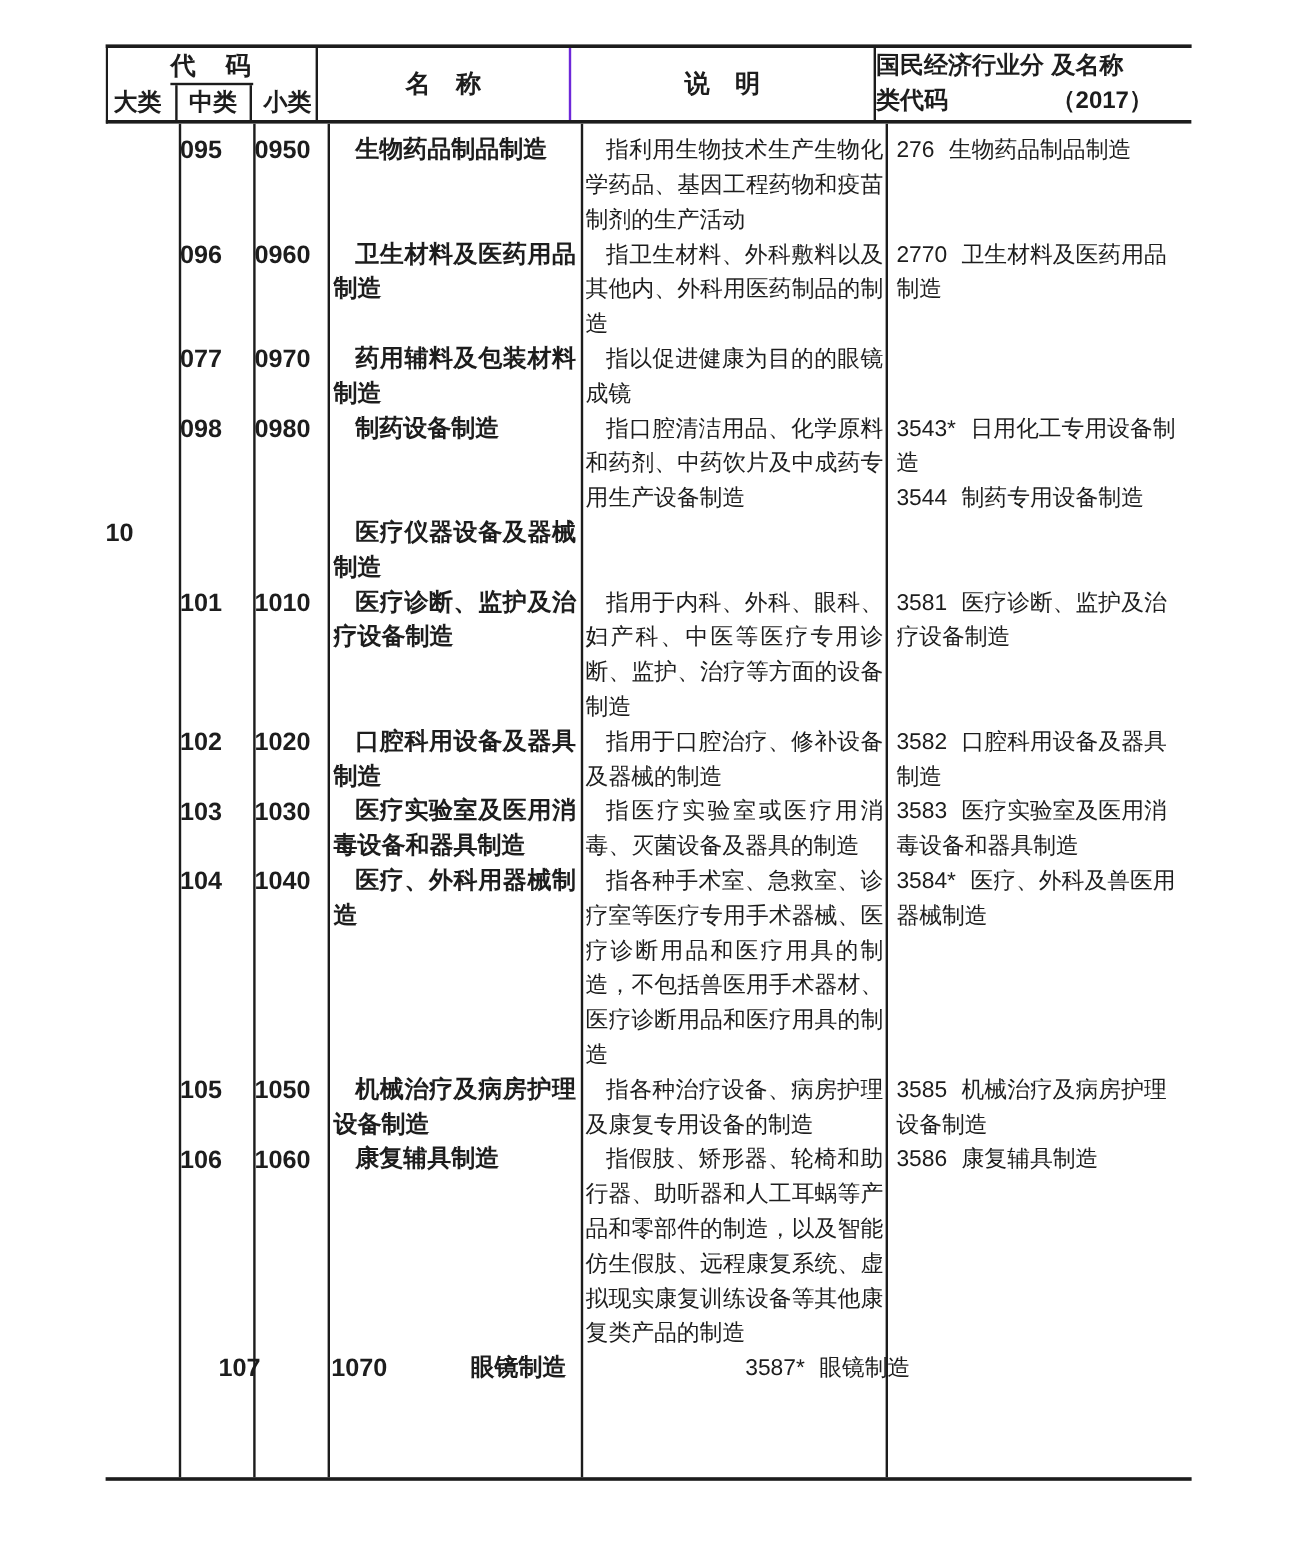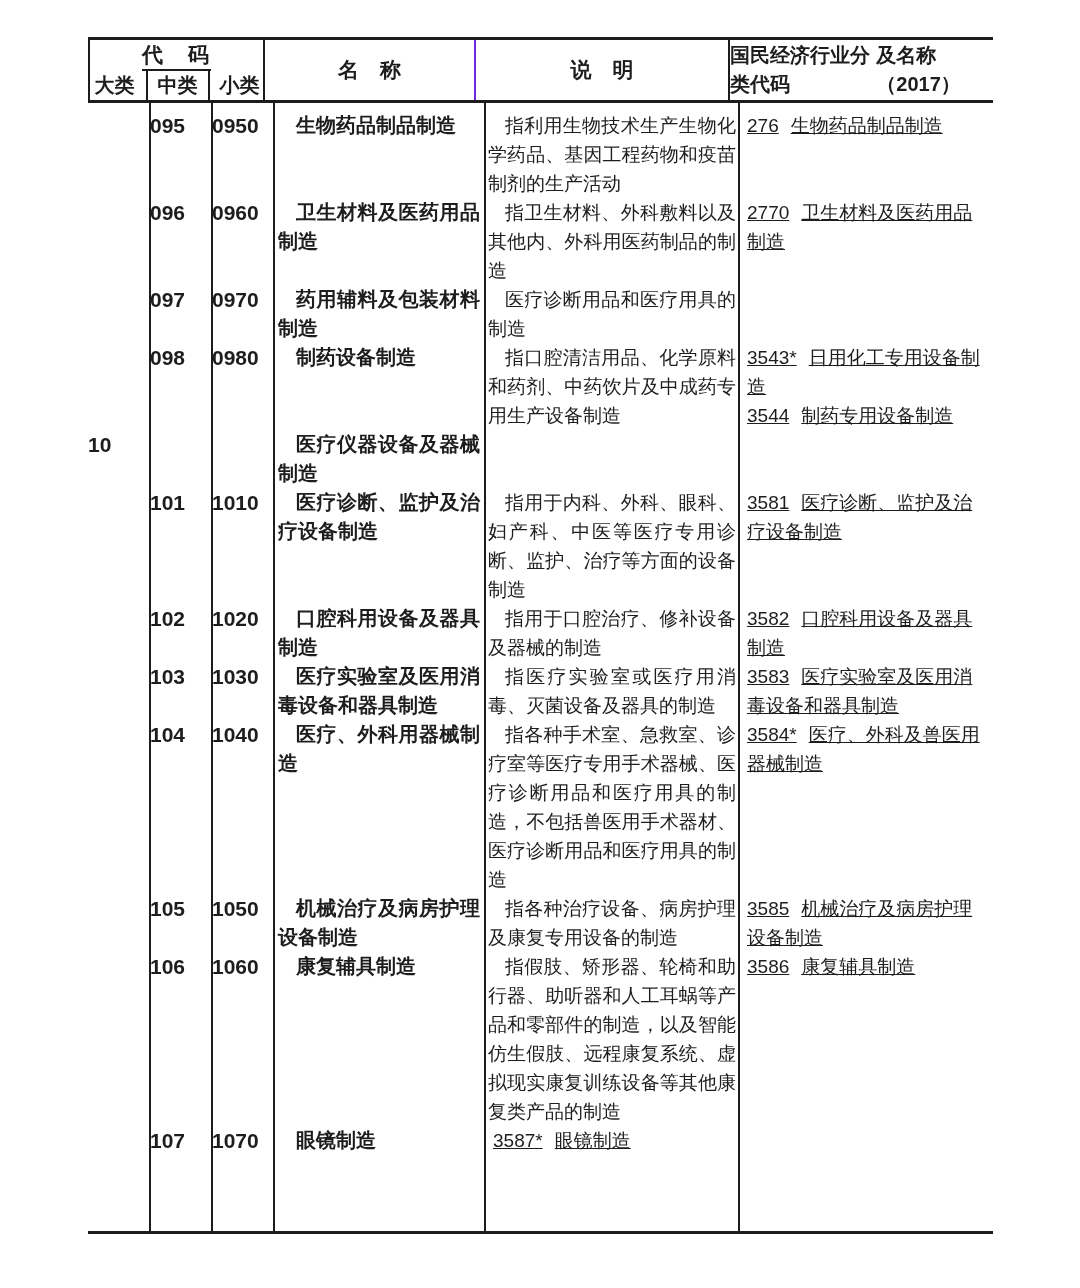--- a/index.html
+++ b/index.html
@@ -49,21 +49,21 @@
   .cell { line-height:29px; }
   .c-code { text-align:left; font-weight:bold; font-size:21px; }
   .c-name {
     font-weight:bold; font-size:20px; padding:0 5px 0 4px;
     text-indent:18px; text-align:justify; word-break:break-all;
   }
   .c-desc {
     font-size:19px; padding:0 3px; text-indent:17px;
     text-align:justify; word-break:break-all;
   }
-  .c-gb { font-size:19px; padding:0 2px 0 8px; word-break:break-all;text-decoration:underline; }
+  .c-gb { font-size:19px; padding:0 2px 0 8px; word-break:break-all; }
   .gb-code { margin-right:12px; }
   
   .cutline {
     position:absolute; left:88px; top:1231px; width:905px; height:3px;
     background:#1c1c1c;
   }
 </style>
 </head>
 <body>
 
@@ -109,24 +109,24 @@
             <div class="cell c-code">096</div>
             <div class="cell c-code">0960</div>
             <div class="cell c-name">卫生材料及医药用品制造</div>
             <div class="cell c-desc">指卫生材料、外科敷料以及其他内、外科用医药制品的制造</div>
             <div class="cell c-gb">
               <div><span class="gb-code">2770</span><span>卫生材料及医药用品制造</span></div>
             </div>
           </div>
           <div class="trow" style="min-height: 58px;">
             <div class="cell c-code"></div>
-            <div class="cell c-code">097</div>
+            <div class="cell c-code">077</div>
             <div class="cell c-code">0970</div>
             <div class="cell c-name">药用辅料及包装材料制造</div>
-            <div class="cell c-desc">医疗诊断用品和医疗用具的制造</div>
+            <div class="cell c-desc">指以促进健康为目的的眼镜成镜</div>
           </div>
           <div class="trow" style="min-height: 87px;">
             <div class="cell c-code"></div>
             <div class="cell c-code">098</div>
             <div class="cell c-code">0980</div>
             <div class="cell c-name">制药设备制造</div>
             <div class="cell c-desc">指口腔清洁用品、化学原料和药剂、中药饮片及中成药专用生产设备制造</div>
             <div class="cell c-gb">
               <div><span class="gb-code">3543*</span><span>日用化工专用设备制造</span></div>
               <div><span class="gb-code">3544</span><span>制药专用设备制造</span></div>
@@ -193,21 +193,21 @@
           <div class="trow" style="min-height: 174px;">
             <div class="cell c-code"></div>
             <div class="cell c-code">106</div>
             <div class="cell c-code">1060</div>
             <div class="cell c-name">康复辅具制造</div>
             <div class="cell c-desc">指假肢、矫形器、轮椅和助行器、助听器和人工耳蜗等产品和零部件的制造，以及智能仿生假肢、远程康复系统、虚拟现实康复训练设备等其他康复类产品的制造</div>
             <div class="cell c-gb">
               <div><span class="gb-code">3586</span><span>康复辅具制造</span></div>
             </div>
           </div>
-          <div class="trow" style="min-height: 116px;">
+          <div class="trow" style="min-height: 116px; gap: 32px;">
             <div class="cell c-code"></div>
             <div class="cell c-code">107</div>
             <div class="cell c-code">1070</div>
             <div class="cell c-name">眼镜制造</div>
             <div class="cell c-gb">
               <div><span class="gb-code">3587*</span><span>眼镜制造</span></div>
             </div>
           </div>
         </div>
     </div>

